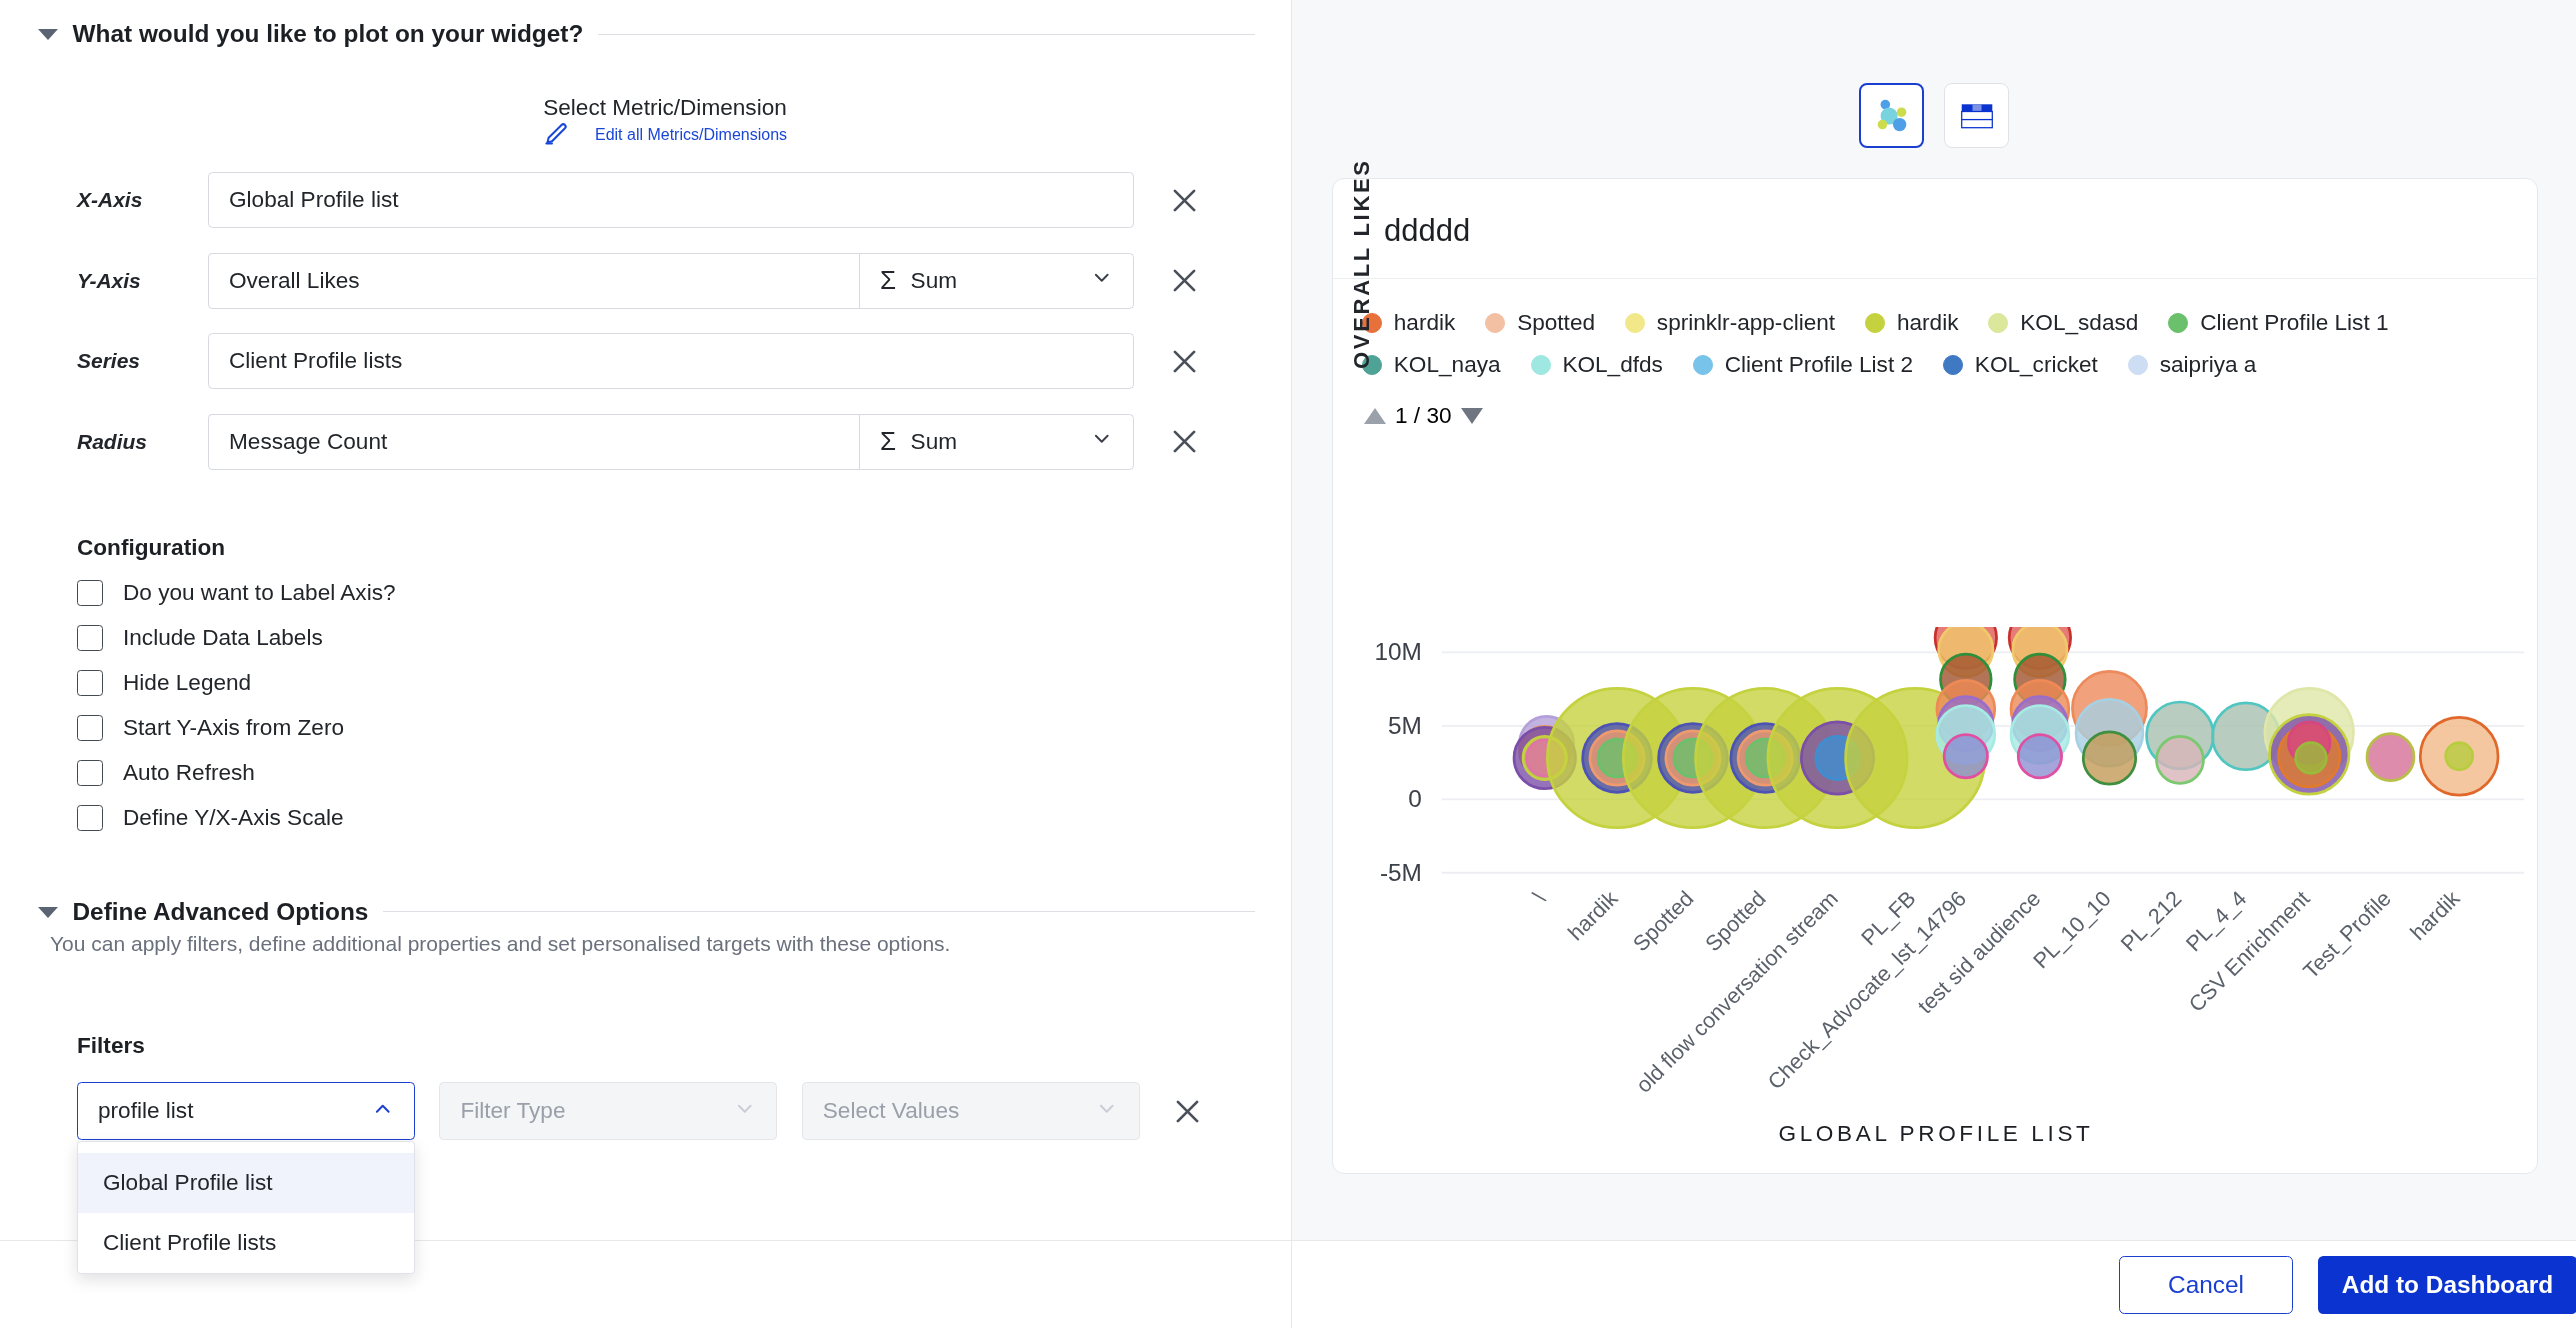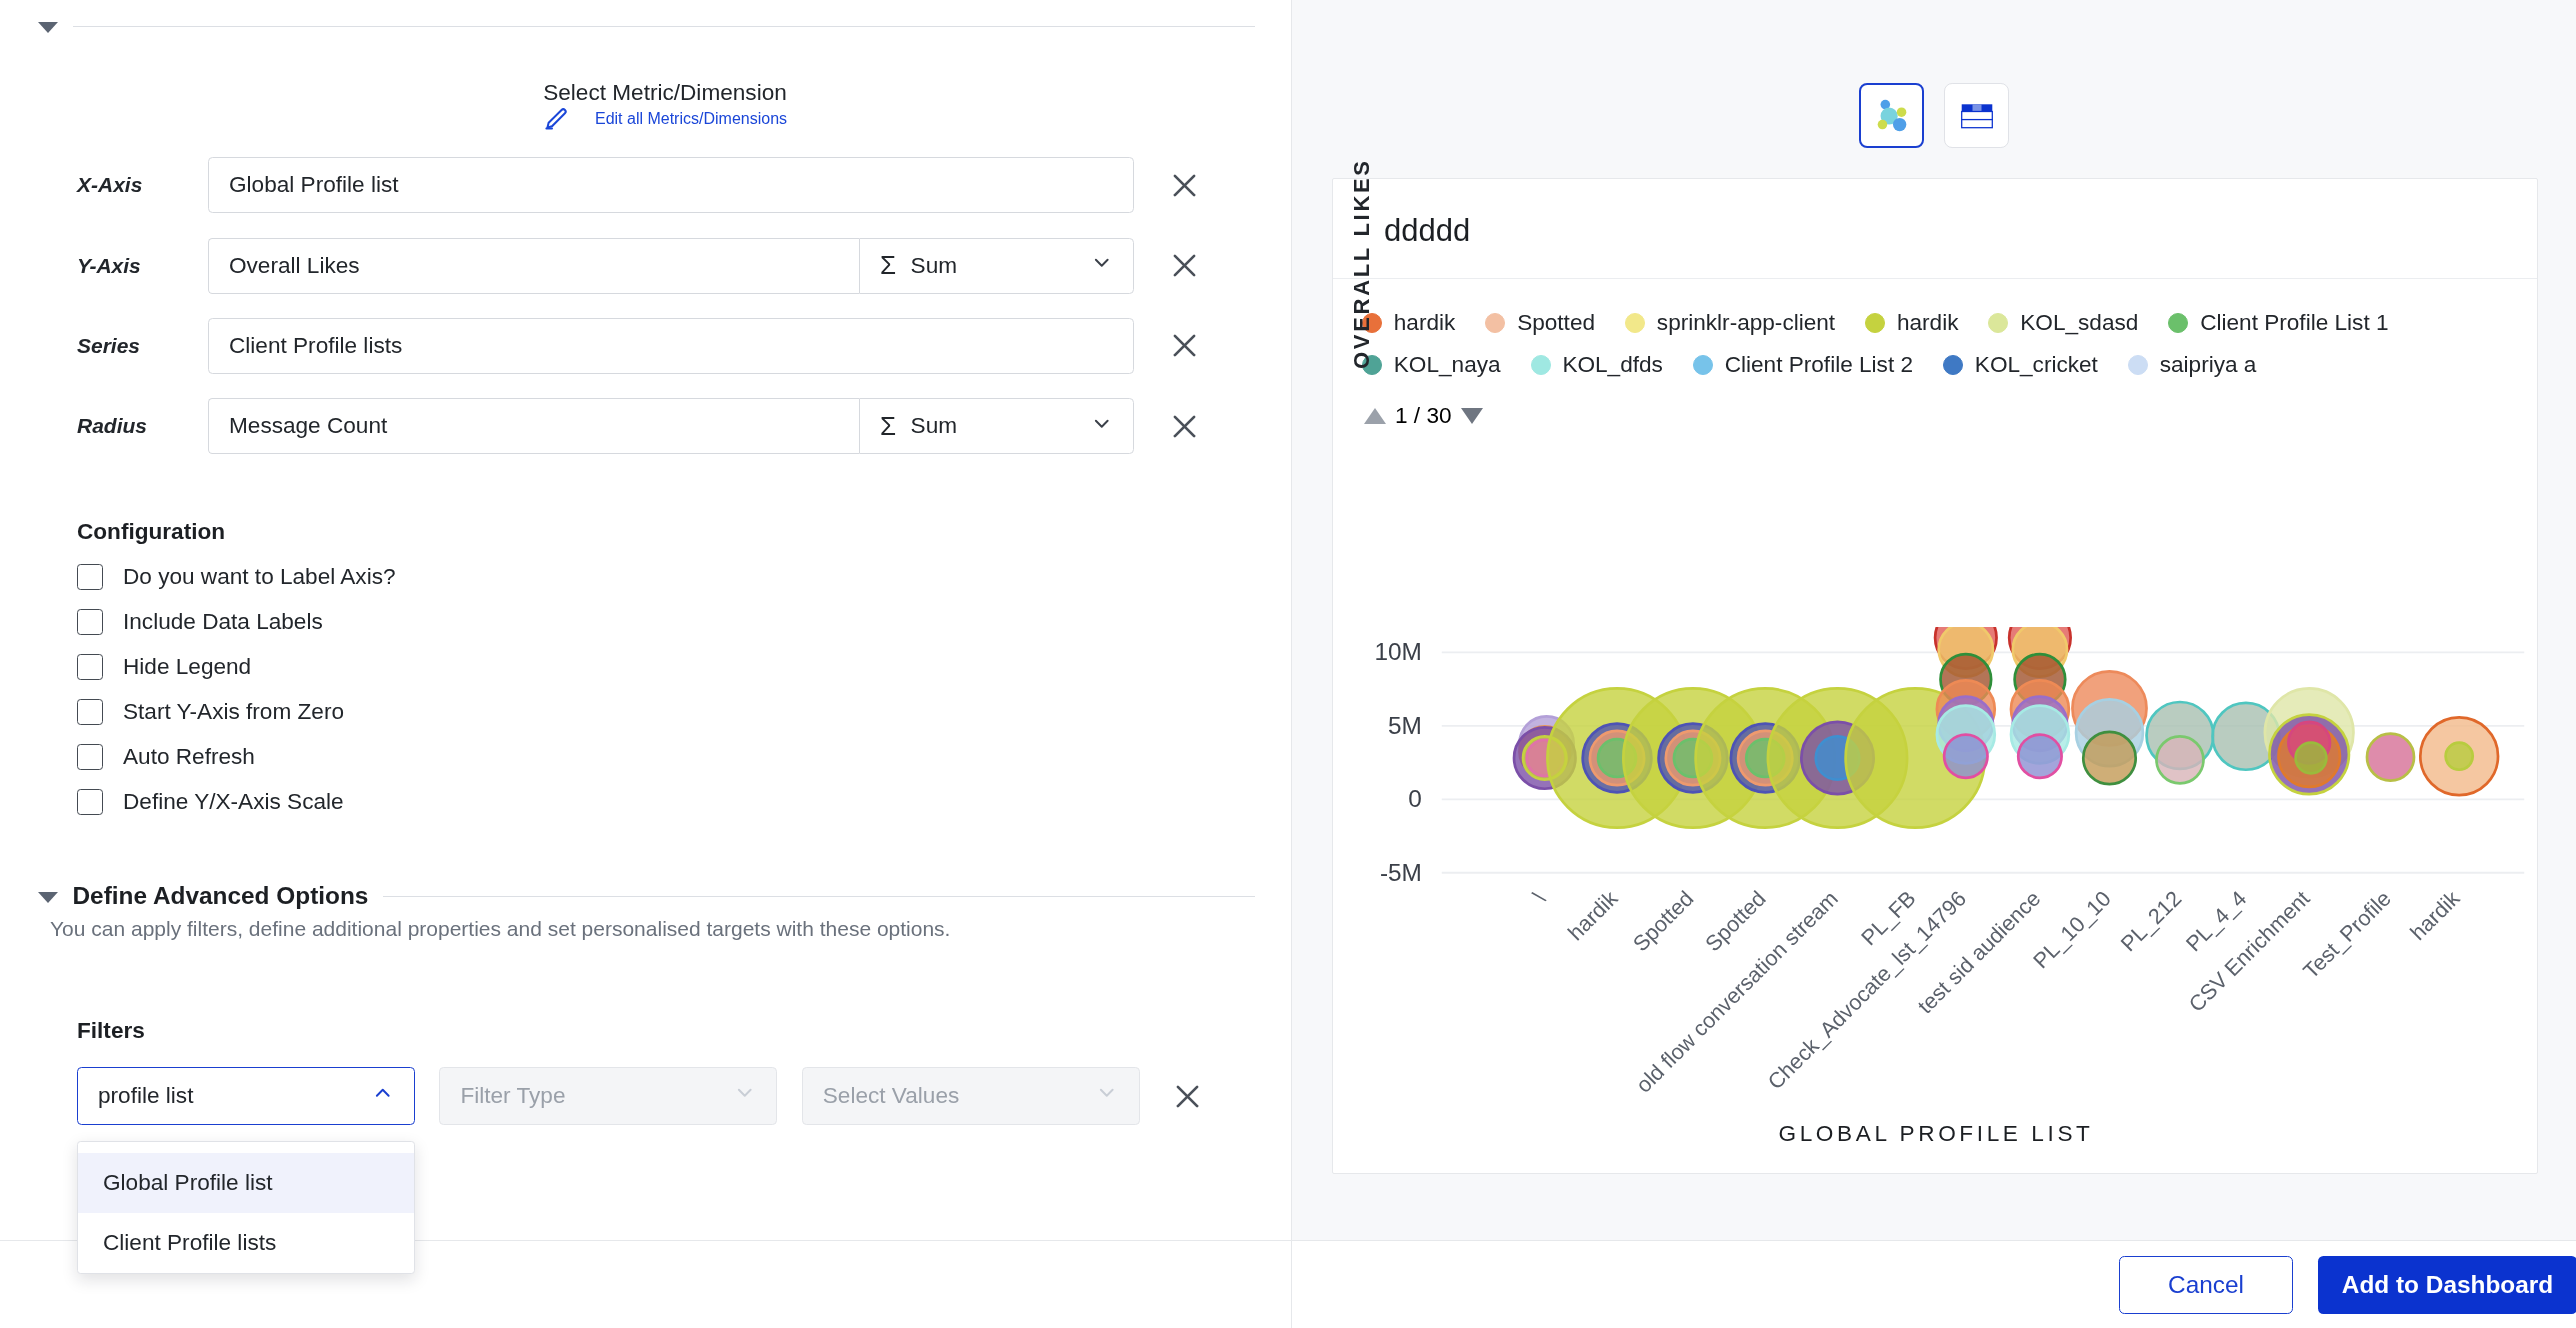--- a/index.html
+++ b/index.html
@@ -95,21 +95,21 @@
   .left-divider { position:absolute; left:0; top:1240px; width:1291px; height:0.9px; background:#e6e8eb; }
 
   
   .view-toggle { display:flex; gap:20px; justify-content:center; margin-top:83px; }
   .vt { width:65px;height:65px;border-radius:8.1px;background:#fff;display:flex;align-items:center;justify-content:center;cursor:pointer; }
   .vt.on { border:2.7px solid #1a3fd0; }
   .vt.off { border:0.9px solid #e0e2e7; }
 
   .card {
     position:absolute; left:40px; top:178px; width:1206px; height:996px;
-    background:#fff; border:0.9px solid #e6e8eb; border-radius:2px;
+    background:#fff; border:0.9px solid #e6e8eb; border-radius:12px;
   }
   .card-title { font-size:31px; color:#1c1f23; padding:34px 0 0 51px; }
   .card-title-rule { margin-top:29px; height:0.9px; background:#ebedf0; width:100%; }
 
   .legend { padding:31px 0 0 29px; }
   .legend-row { display:flex; align-items:center; flex-wrap:nowrap; }
   .legend-row + .legend-row { margin-top:16.3px; }
   .leg-item { display:flex; align-items:center; gap:11.8px; margin-right:30px; cursor:pointer; white-space:nowrap; }
   .leg-dot { width:20px;height:20px;border-radius:50%; flex:0 0 20px; }
   .leg-label { font-size:22.6px; color:#22262b; }
@@ -131,20 +131,21 @@
 </style>
 </head>
 <body>
 
 <div id="app">
 
   <div id="left-pane">
 
     <div class="section-head" style="margin-top:20px;">
       <div class="caret"></div>
+      <div class="section-title">What would you like to plot on your widget?</div>
       <div class="section-rule"></div>
     </div>
 
     <div class="sub-head-row">
       <div class="sub-head">Select Metric/Dimension</div>
       <div class="edit-link">
         <span class="pencil">
           <svg width="27" height="27" viewBox="0 0 24 24" fill="none" stroke="#1a46d8" stroke-width="1.8" stroke-linecap="round">
             <path d="M3 20h5"></path>
               <path d="M16.5 3.5a2.1 2.1 0 0 1 3 3L8 18l-4 1 1-4 11.5-11.5z"></path>

